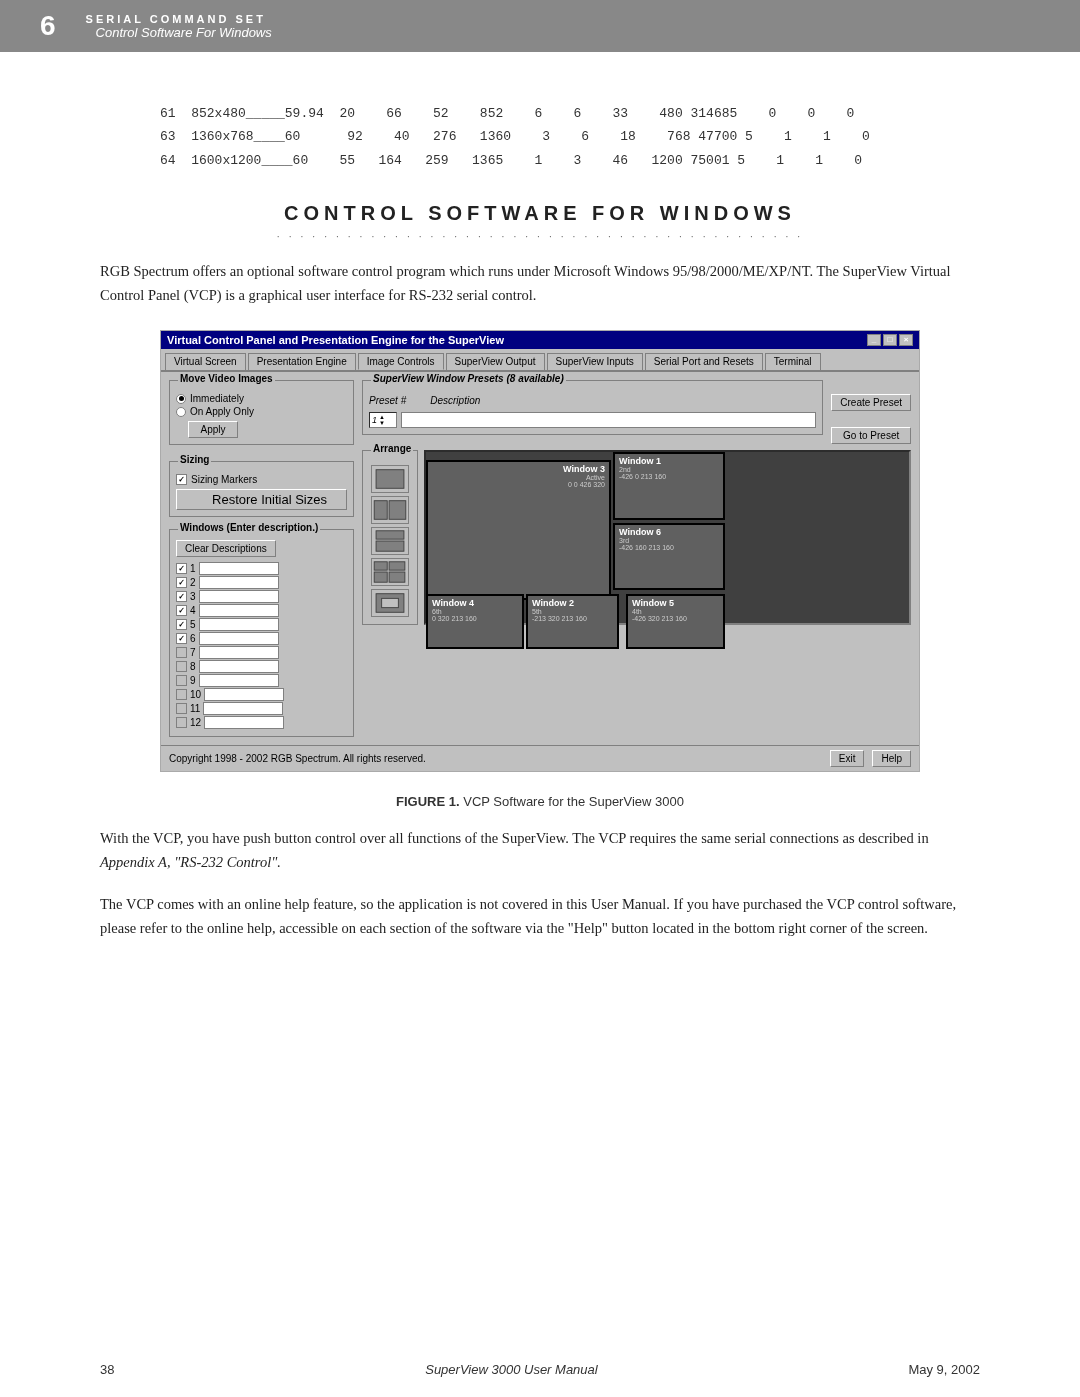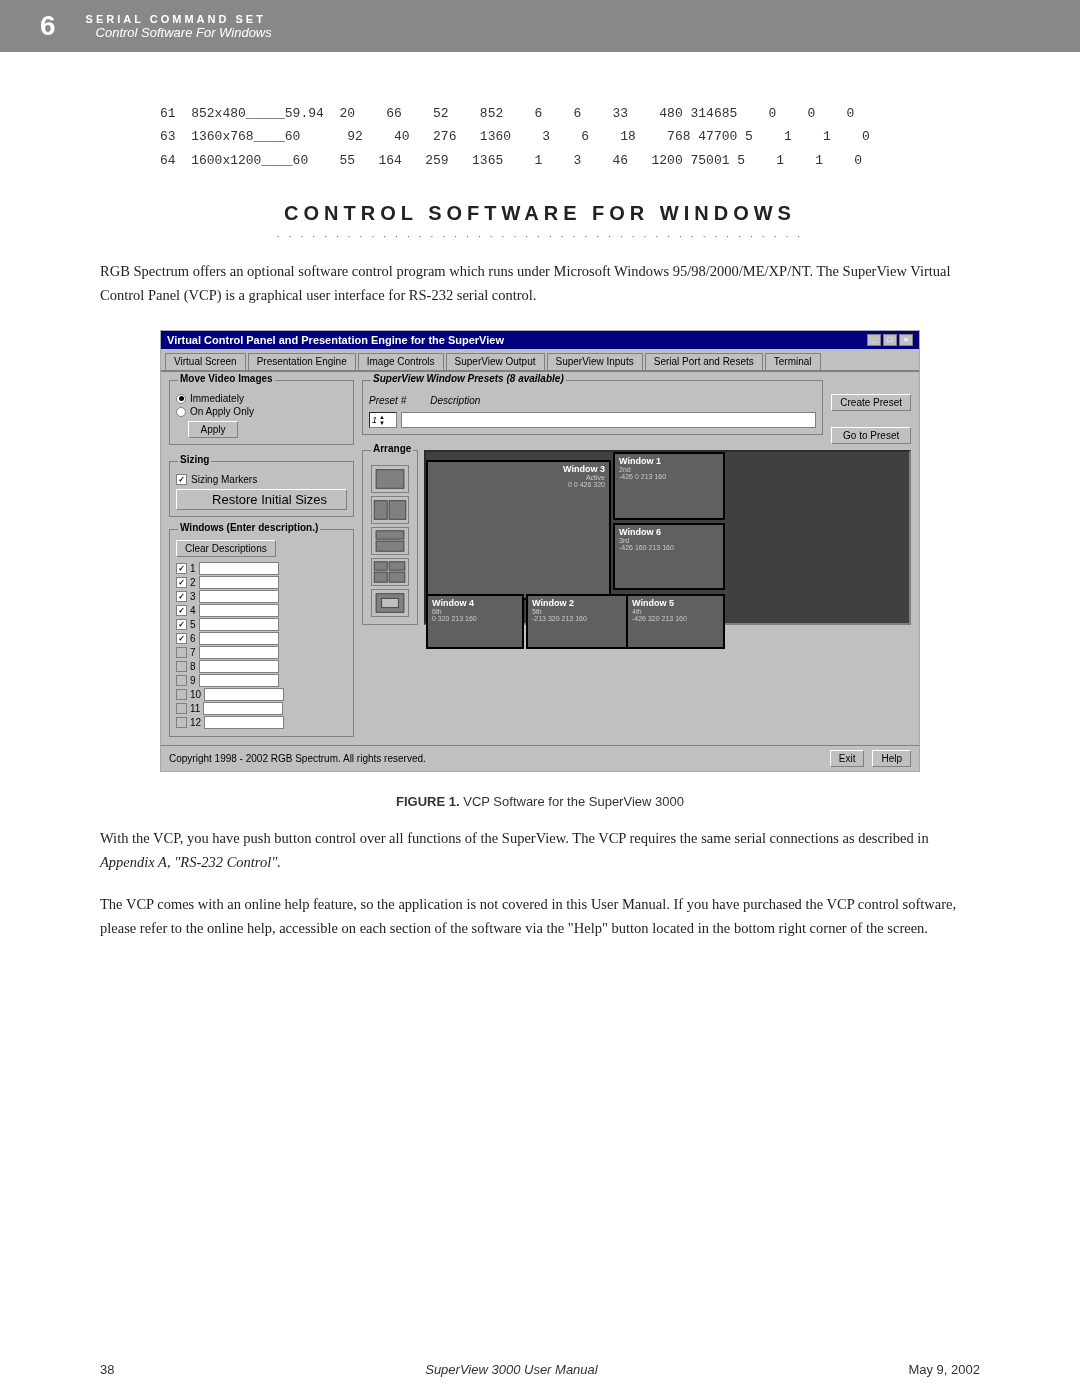--- a/index.html
+++ b/index.html
@@ -621,21 +621,21 @@
                 <div class="preview-window-info">3rd</div>
                 <div class="preview-window-info">-426 160 213 160</div>
               </div>
 
               <div class="preview-window" style="left:0;top:142px;width:98px;height:55px;">
                 <div class="preview-window-title">Window 4</div>
                 <div class="preview-window-info">6th</div>
                 <div class="preview-window-info">0 320 213 160</div>
               </div>
 
-              <div class="preview-window" style="left:100px;top:142px;width:102px;height:55px;">
+              <div class="preview-window" style="left:100px;top:142px;width:93px;height:55px;">
                 <div class="preview-window-title">Window 2</div>
                 <div class="preview-window-info">5th</div>
                 <div class="preview-window-info">-213 320 213 160</div>
               </div>
 
               <div class="preview-window" style="left:200px;top:142px;width:99px;height:55px;">
                 <div class="preview-window-title">Window 5</div>
                 <div class="preview-window-info">4th</div>
                 <div class="preview-window-info">-426 320 213 160</div>
               </div>

